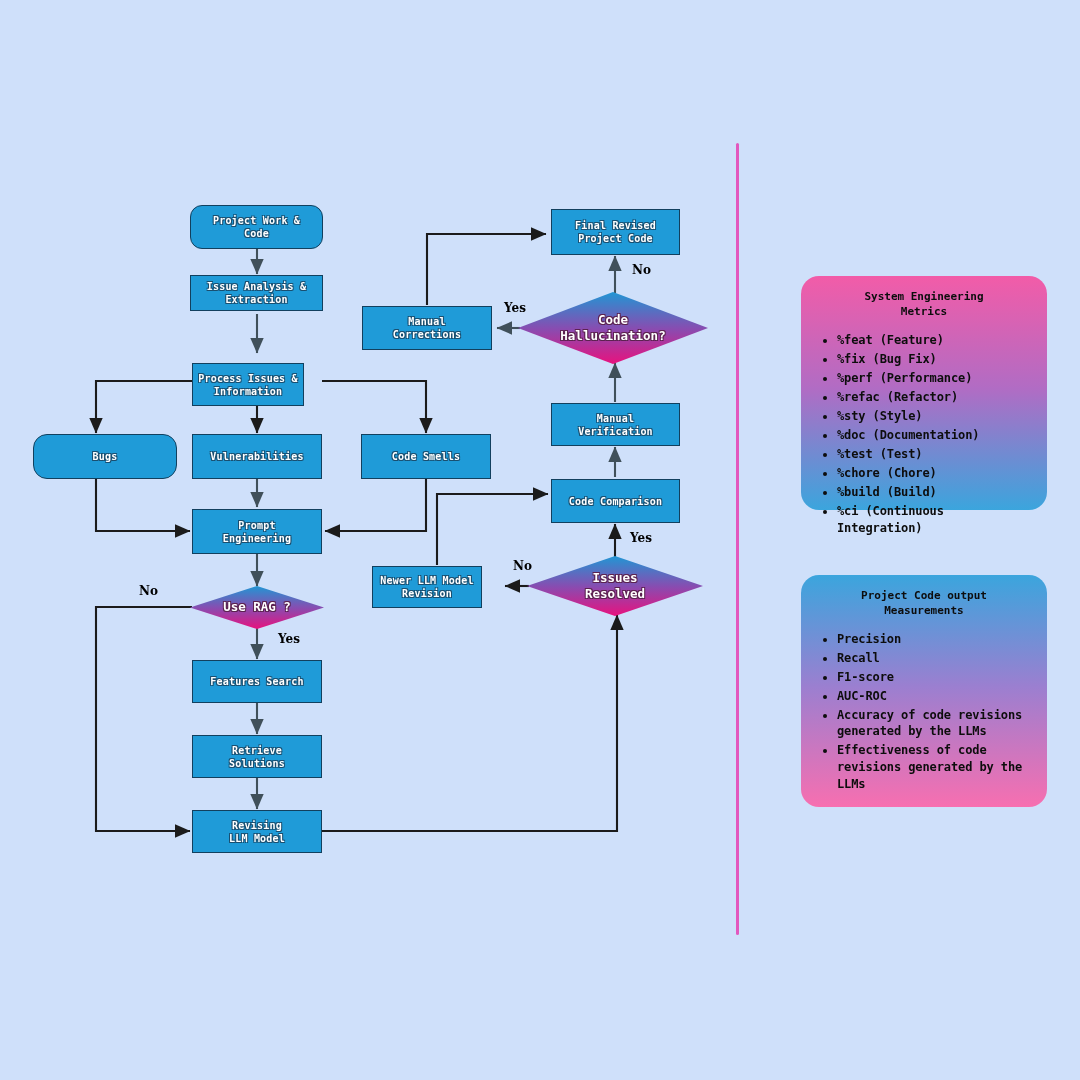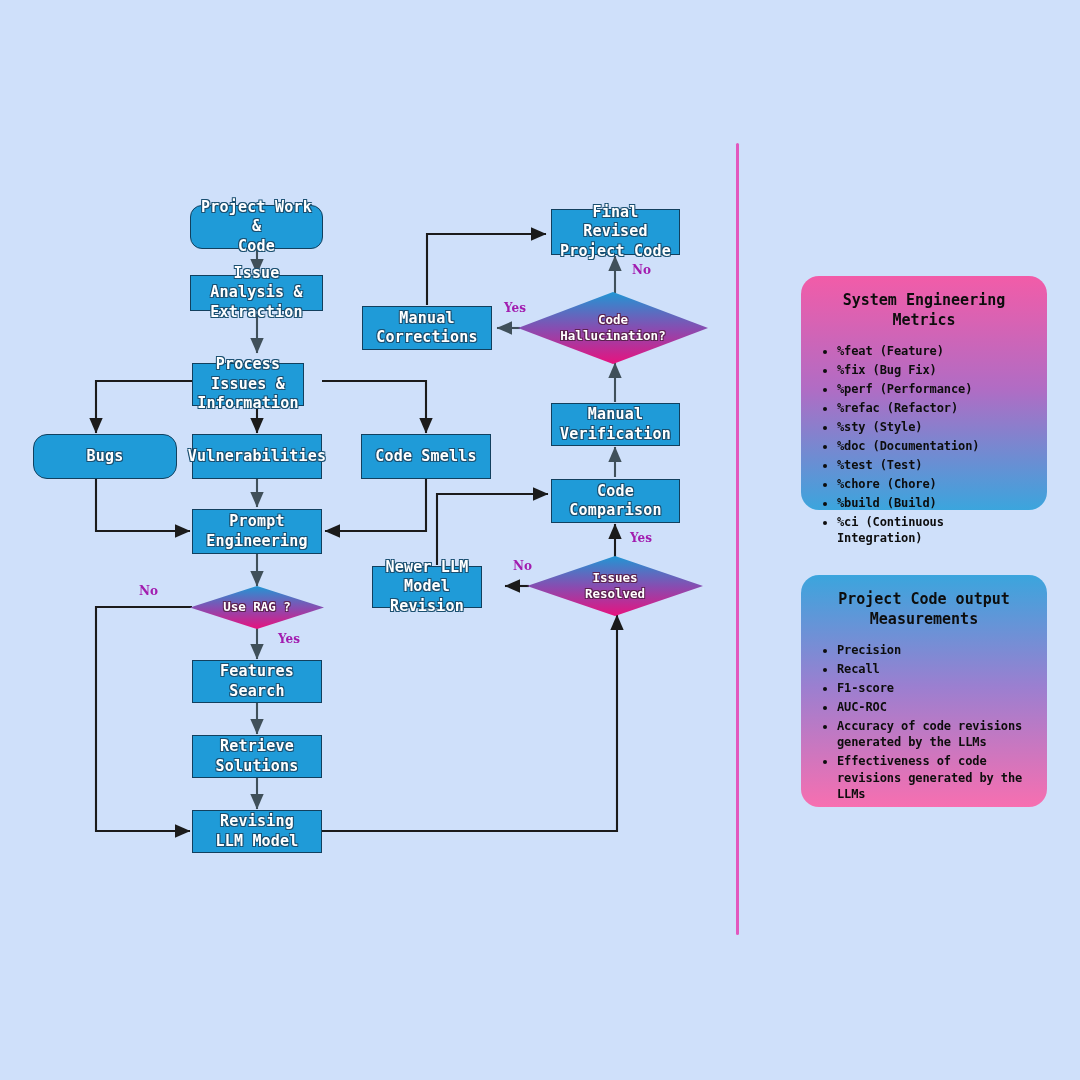--- a/index.html
+++ b/index.html
@@ -31,21 +31,21 @@
   .node {
     position: absolute;
     box-sizing: border-box;
     display: flex;
     align-items: center;
     justify-content: center;
     text-align: center;
     background: #1f9bd8;
     border: 1.6px solid #12405e;
     color: #ffffff;
-    font-size: 15px;
+    font-size: 10px;
     font-weight: bold;
     line-height: 1.30;
     letter-spacing: 0.2px;
     text-shadow:
       -1px -1px 0 #1a4f70, 1px -1px 0 #1a4f70,
       -1px  1px 0 #1a4f70, 1px  1px 0 #1a4f70;
     white-space: pre-line;
     padding: 2px 4px;
   }
   .node.rounded {
@@ -72,21 +72,21 @@
       -1px  1px 0 #5c2350, 1px  1px 0 #5c2350;
     z-index: 2;
   }
 
   
   .edge-label {
     position: absolute;
     font-family: "DejaVu Serif", "Liberation Serif", serif;
     font-size: 12px;
     font-weight: bold;
-    color: #a21caf;
+    color: #000000;
     white-space: nowrap;
     z-index: 3;
   }
 
   
   .divider {
     position: absolute;
     background: #e258be;
     border-radius: 2px;
   }
@@ -103,21 +103,21 @@
   }
   .panel.pink-to-blue {
     background: linear-gradient(180deg, #f25ca8 0%, #b16cc4 48%, #3ba5dd 100%);
   }
   .panel.blue-to-pink {
     background: linear-gradient(180deg, #3ba5dd 0%, #9b7fd0 48%, #f76fb0 100%);
   }
   .panel-title {
     text-align: center;
     font-weight: bold;
-    font-size: 15px;
+    font-size: 11px;
     line-height: 1.35;
     white-space: pre-line;
     margin-bottom: 12px;
   }
   .panel ul {
     margin: 0;
     padding-left: 22px;
     list-style: disc;
   }
   .panel li {

